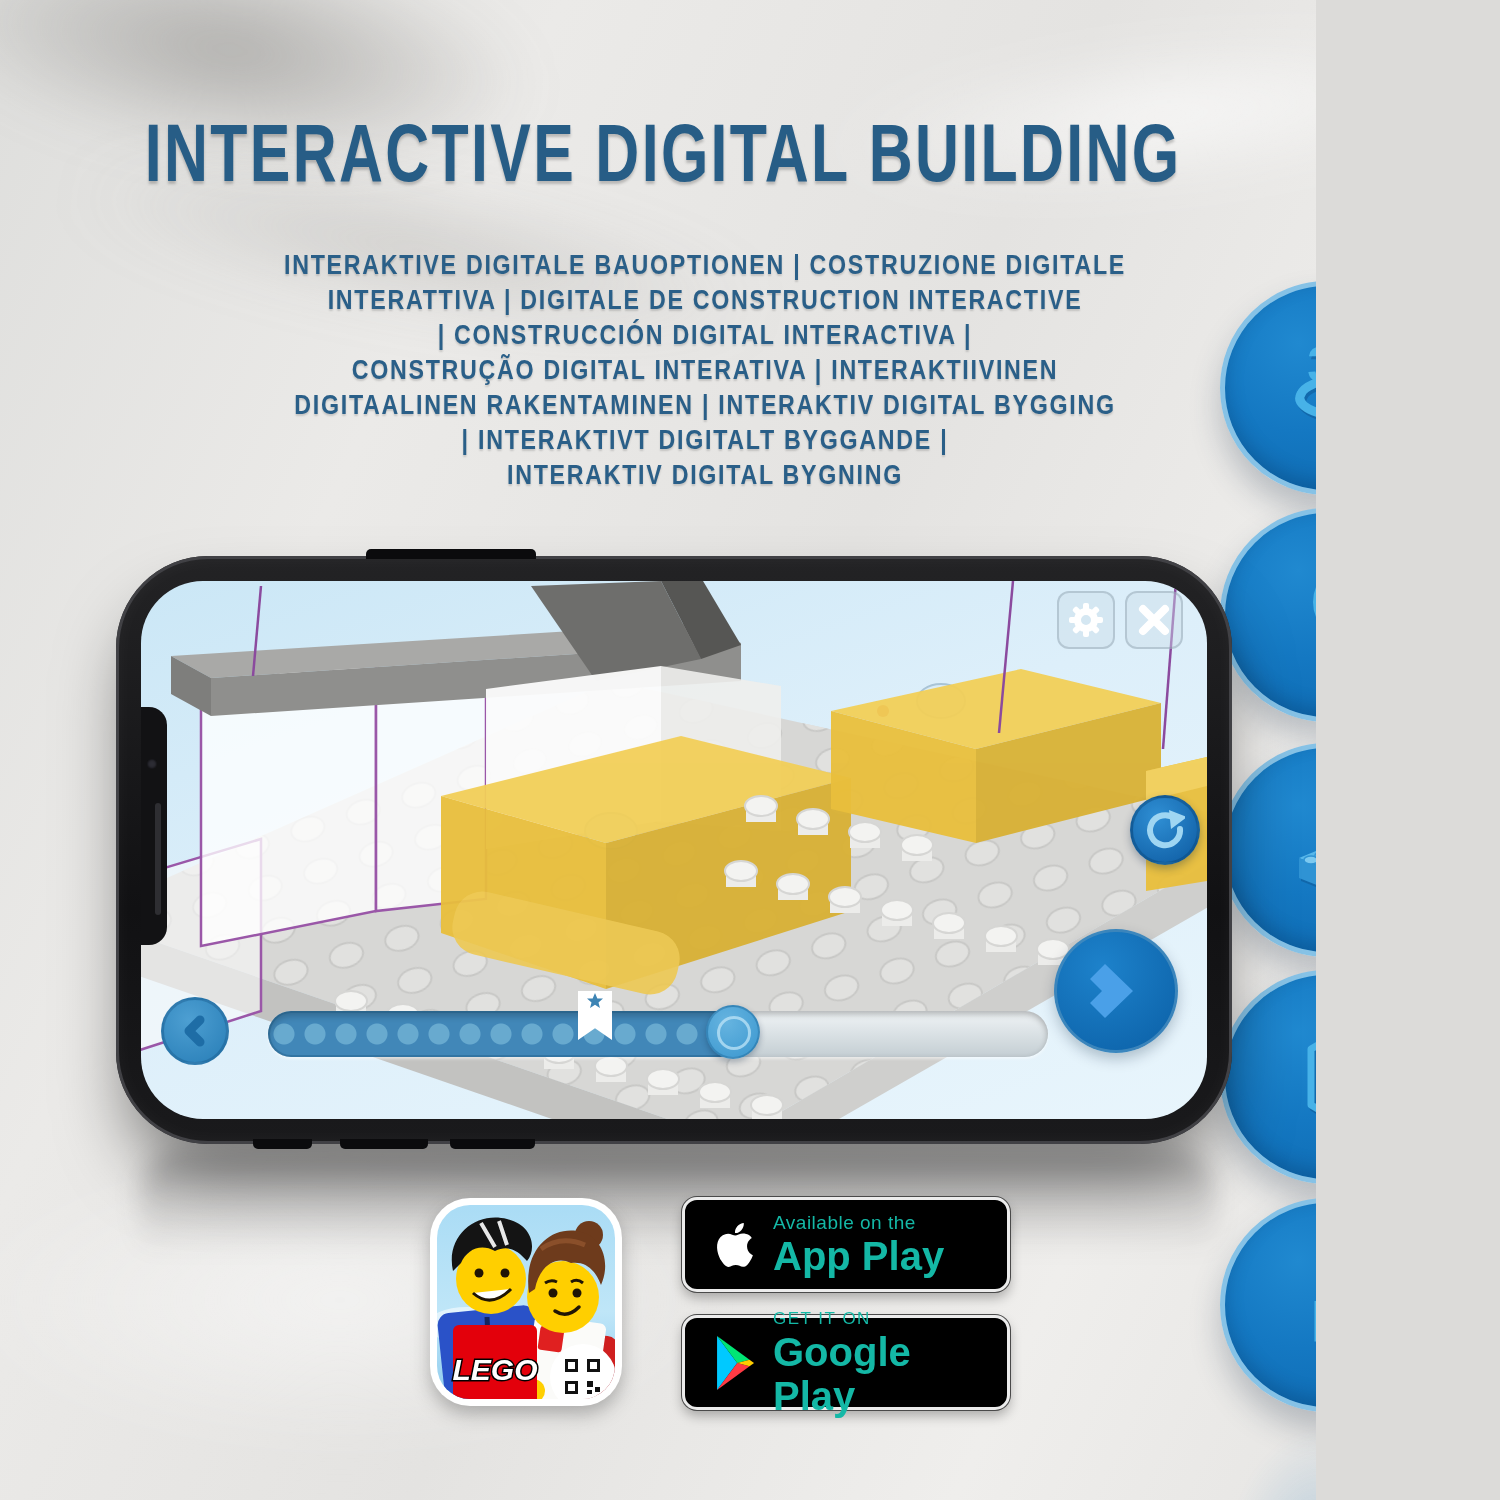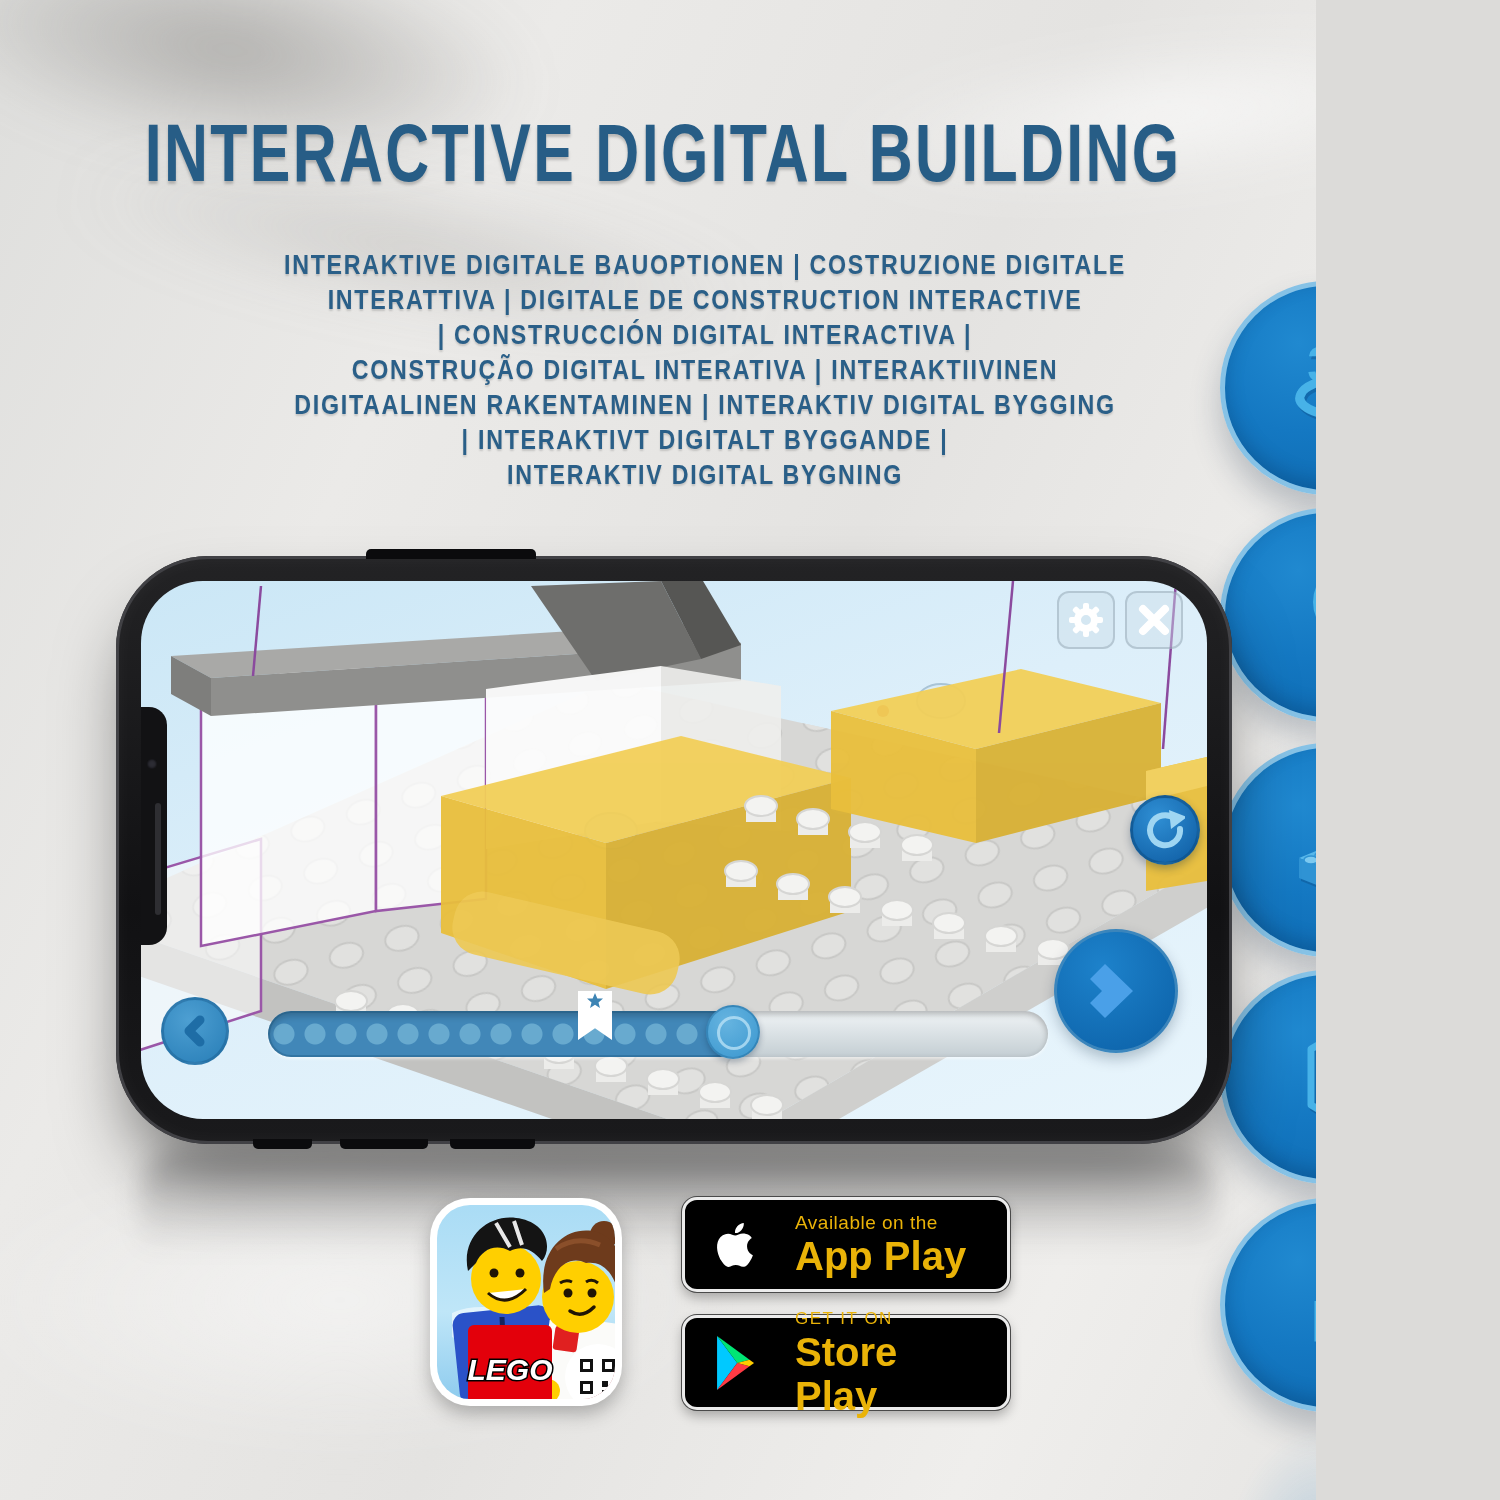--- a/index.html
+++ b/index.html
@@ -86,27 +86,27 @@
   .thumb{position:absolute;left:438px;top:-6px;width:50px;height:50px;border-radius:50%;z-index:4;
          background:radial-gradient(circle at 38% 30%,#66b4e0,#459ed3 75%);
          border:2px solid rgba(25,95,145,.4);box-shadow:0 3px 6px rgba(0,30,60,.3);}
   .thumb::after{content:"";position:absolute;left:9px;top:9px;width:28px;height:28px;border-radius:50%;
          border:3px solid rgba(190,228,247,.75);}
 
   
   .appicon{position:absolute;left:430px;top:1198px;width:192px;height:208px;z-index:6;border-radius:40px;
            background:#fff;box-shadow:0 8px 18px rgba(60,60,60,.35);padding:0;}
   .appicon .inner{position:absolute;inset:7px;border-radius:33px;overflow:hidden;
-           background:linear-gradient(180deg,#aadcf5 0%,#bfe6f8 55%,#8fccee 100%);padding-left:15px;}
+           background:linear-gradient(180deg,#aadcf5 0%,#bfe6f8 55%,#8fccee 100%);}
   .badge{position:absolute;left:682px;width:328px;height:95px;z-index:6;background:#000;border-radius:15px;
          border:3px solid #ececec;box-shadow:0 0 0 1px #4a4a4a, 0 6px 12px rgba(0,0,0,.28);
          display:flex;align-items:center;box-sizing:border-box;padding:0 18px;}
   .badge-store{top:1197px;} .badge-play{top:1315px;align-items:center;}
   .badge .logo{flex:0 0 64px;display:flex;align-items:center;justify-content:center;}
-  .badge .text{flex:1;color:#eab308;text-align:left;padding-left:6px;margin-left:22px;}
+  .badge .text{flex:1;color:#14b8a6;text-align:left;padding-left:6px;}
   .badge .small{font-size:19px;letter-spacing:.5px;line-height:22px;}
   .badge .small.caps{font-size:17px;letter-spacing:1.5px;}
   .badge .big{font-size:40px;font-weight:700;line-height:44px;letter-spacing:0;}
 </style>
 </head>
 <body>
 
 <div class="stage">
 
   <div class="smudge smudge-a"></div>
@@ -426,17 +426,17 @@
     <div class="logo">
       <svg width="50" height="56" viewBox="0 0 80 100">
         <polygon points="8,2 8,98 44,50" fill="#00c9ff"></polygon>
         <polygon points="8,2 66,44 44,50" fill="#00e675"></polygon>
         <polygon points="8,98 66,56 44,50" fill="#ff3a44"></polygon>
         <polygon points="44,50 66,44 74,50 66,56" fill="#ffcc00"></polygon>
       </svg>
     </div>
     <div class="text">
       <div class="small caps">GET IT ON</div>
-      <div class="big">Store Play</div>
+      <div class="big">Google Play</div>
     </div>
   </div>
 
 </div>
 
 </body></html>

